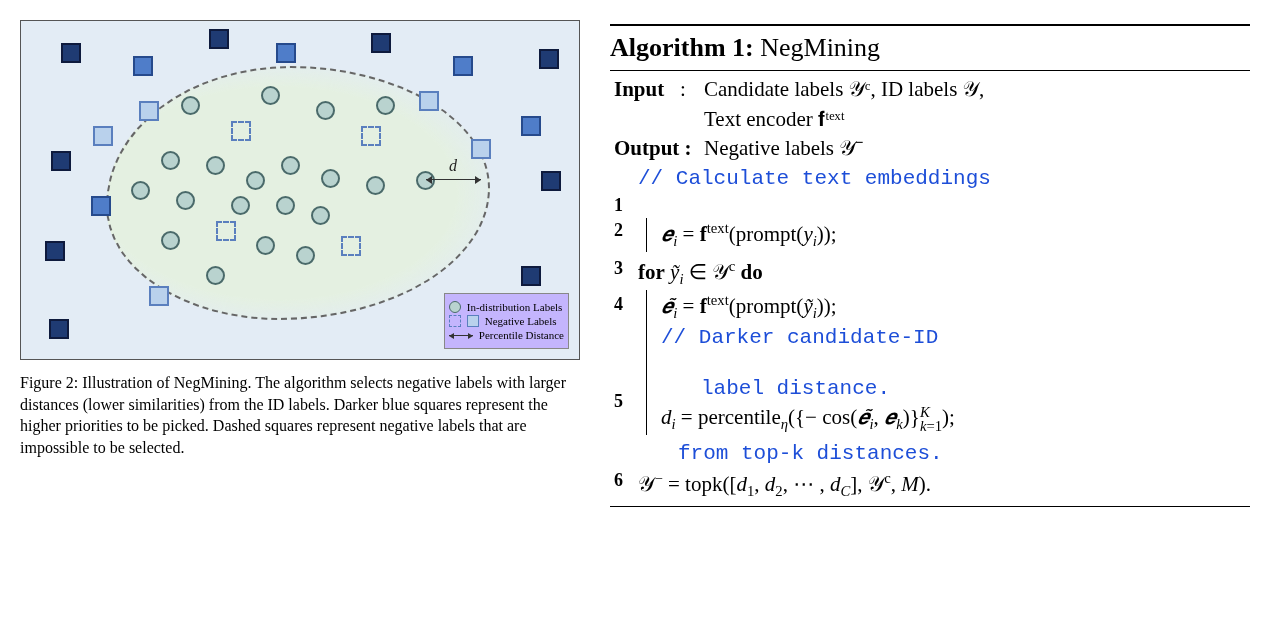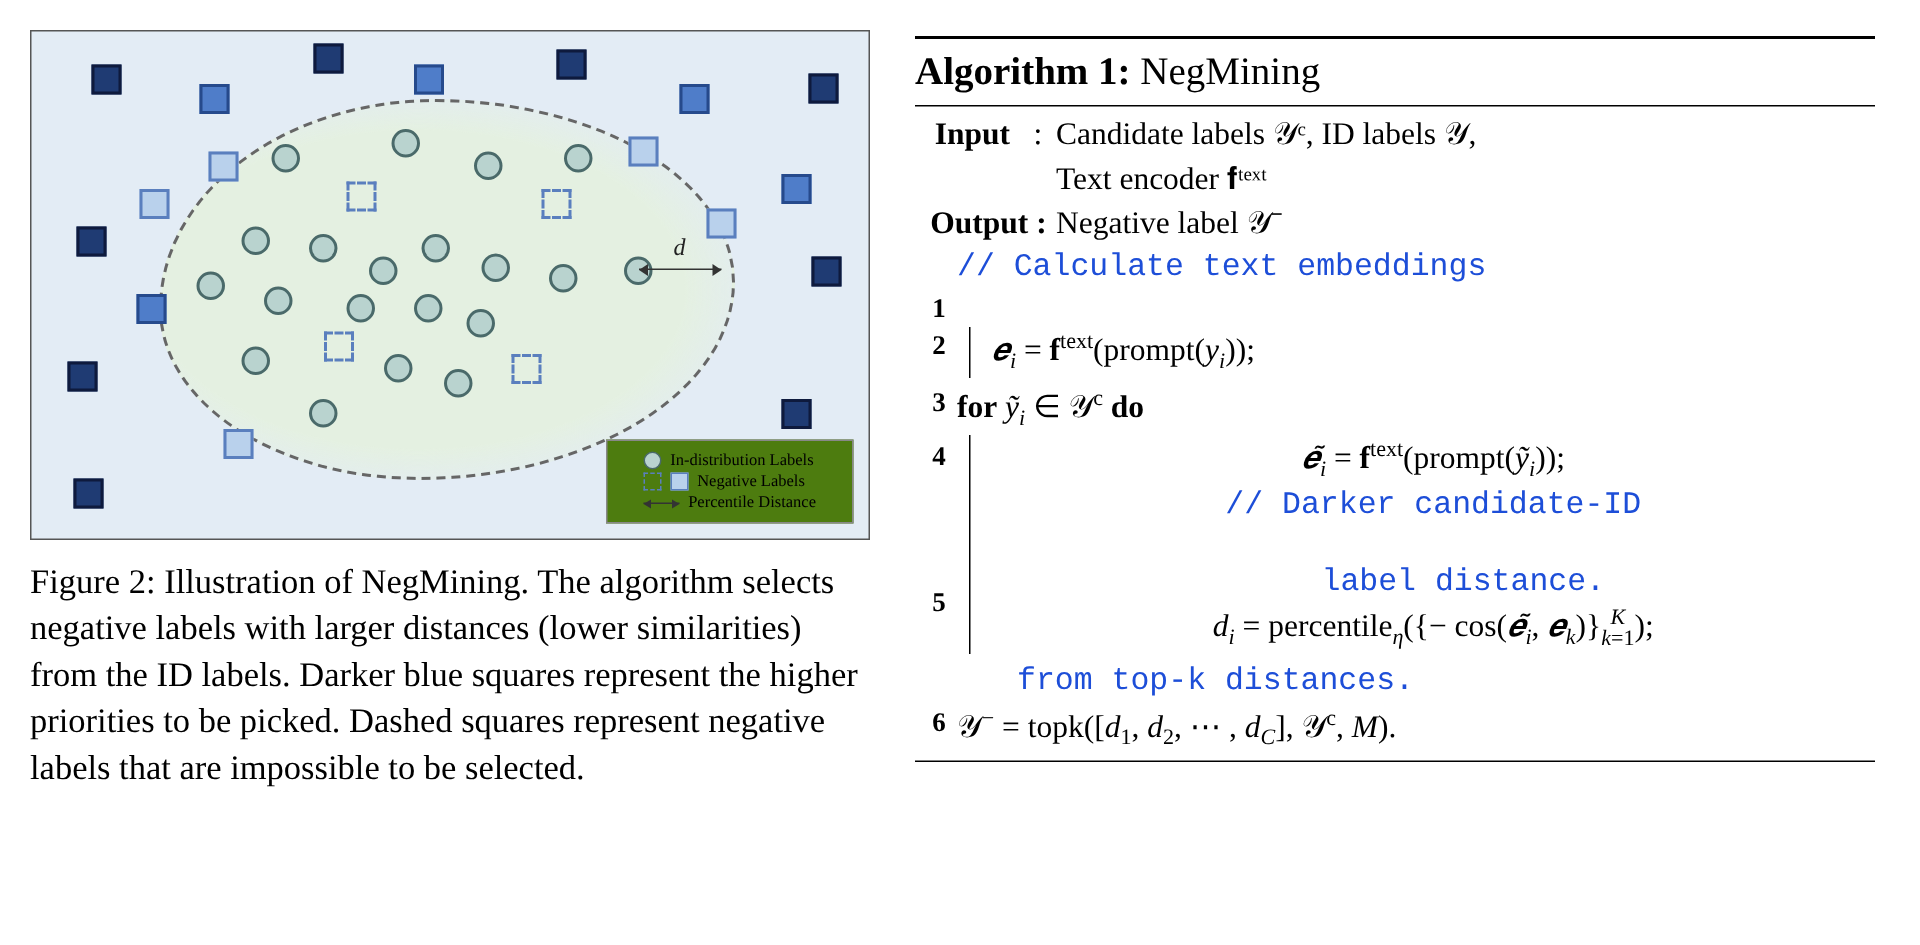--- a/index.html
+++ b/index.html
@@ -80,49 +80,49 @@
   .d-label {
     position: absolute;
     font-style: italic;
     font-size: 16px;
     color: #222;
   }
   .legend {
     position: absolute;
     right: 10px;
     bottom: 10px;
-    background: #4d7c0f;
+    background: #c4b5fd;
     border: 1px solid #888;
-    padding: 5px 24px;
+    padding: 5px 4px;
     font-size: 11px;
   }
   .leg-row { display: flex; align-items: center; gap: 6px; margin: 2px 0; }
   .leg-row .sq.small, .leg-row .circ.small { position: static; width: 10px; height: 10px; }
   .leg-row .sq.small { border-width: 1.5px; }
   .leg-row .circ.small { border-width: 1.5px; }
   .leg-arrow {
     width: 24px; height: 0; border-top: 1px solid #333; position: relative;
   }
   .leg-arrow::before, .leg-arrow::after {
     content:''; position:absolute; top:-3px; width:0; height:0;
     border-top:3px solid transparent; border-bottom:3px solid transparent;
   }
   .leg-arrow::before { left:0; border-right:5px solid #333; }
   .leg-arrow::after  { right:0; border-left:5px solid #333; }
 
   .caption {
-    font-size: 23px;
+    font-size: 16px;
     line-height: 1.35;
     margin-top: 12px;
   }
 
   .rule { border: none; border-top: 2px solid #000; margin: 4px 0; }
   .rule.thin { border-top: 1px solid #000; }
   .algo-title { font-size: 26px; margin: 2px 0; }
-  .algo-body { padding-left: 4px; text-align: center; }
+  .algo-body { padding-left: 4px; }
   .algo-line { display: flex; align-items: flex-start; }
   .lno { width: 24px; flex: 0 0 24px; font-weight: bold; font-size: 18px; }
   .code-comment { font-family: 'Courier New', monospace; color: #1d4ed8; }
   .bar-block {
     border-left: 1.5px solid #000;
     margin-left: 8px;
     padding-left: 14px;
     margin-bottom: 4px;
   }
   .mvar { font-style: italic; }
@@ -220,21 +220,21 @@
     <div class="algo-line">
       <span style="width:90px;"><span class="bbold">Input</span>&nbsp;&nbsp;&nbsp;:</span>
       <span>Candidate labels 𝒴ᶜ, ID labels 𝒴,</span>
     </div>
     <div class="algo-line">
       <span style="width:90px;"></span>
       <span>Text encoder 𝐟ᵗᵉˣᵗ</span>
     </div>
     <div class="algo-line">
       <span style="width:90px;" class="bbold">Output :</span>
-      <span>Negative label 𝒴⁻</span>
+      <span>Negative labels 𝒴⁻</span>
     </div>
 
     <div class="algo-line">
       <span class="lno"></span>
       <span class="code-comment">// Calculate text embeddings</span>
     </div>
 
     <div class="algo-line">
       <span class="lno">1</span>
     </div>

